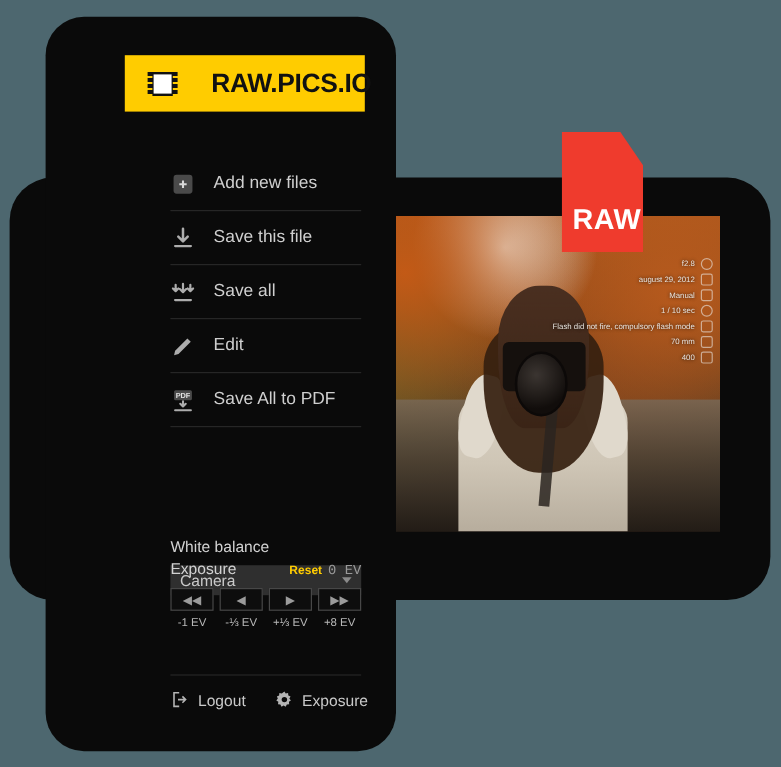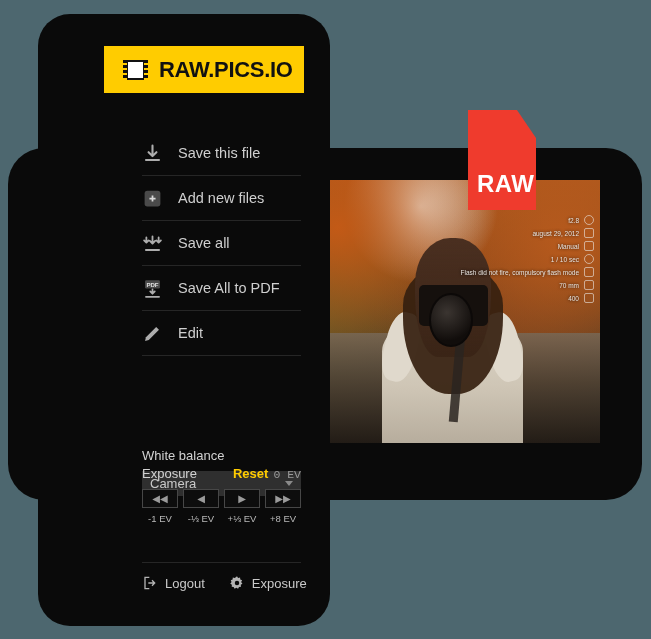--- a/index.html
+++ b/index.html
@@ -326,21 +326,21 @@
   }
   .logo-bar {
     position: absolute;
     left: 66px;
     top: 32px;
     width: 200px;
     height: 47px;
     background: #fc0;
     display: flex;
     align-items: center;
-    gap: 11px;
+    gap: 28px;
     padding-left: 19px;
     box-sizing: border-box;
   }
   .film-icon {
     width: 25px; height: 20px;
     position: relative;
     flex: none;
   }
   .film-icon .fi-body {
     position: absolute;
@@ -431,21 +431,21 @@
     width: 159px;
   }
   .exp-head {
     display: flex;
     align-items: baseline;
     justify-content: space-between;
     margin-bottom: 8px;
   }
   .exp-title { font-size: 13px; color: #d2d2d2; }
   .exp-right { display: flex; align-items: baseline; gap: 5px; }
-  .exp-reset { font-size: 13px; color: #fc0; font-weight: bold; cursor: pointer; }
+  .exp-reset { font-size: 10px; color: #fc0; font-weight: bold; cursor: pointer; }
   .exp-value { font-size: 11.5px; color: #9a9a9a; font-family: Liberation Mono, monospace; }
   .exp-btns { display: flex; gap: 5px; }
   .exp-btn {
     width: 36px; height: 19px;
     border: 1px solid #474747;
     box-sizing: border-box;
     display: flex;
     align-items: center;
     justify-content: center;
     color: #9b9b9b;
@@ -633,63 +633,63 @@
         <span class="fi-l"></span>
         <span class="fi-r"></span>
     </span>
     <span class="logo-text">RAW.PICS.IO</span>
   </div>
 
   <div class="menu">
     <div class="menu-item">
       <span class="m-icon">
           <svg viewBox="0 0 24 24">
+            <rect x="3" y="3" width="18" height="18" rx="3" fill="#4a4a4a"></rect>
+            <path d="M12 8.5v7M8.5 12h7" stroke="#d8d8d8" stroke-width="2" fill="none"></path>
+          </svg>
+        </span>
+      <span class="m-label">Add new files</span>
+    </div>
+    <div class="menu-item">
+      <span class="m-icon">
+          <svg viewBox="0 0 24 24">
             <path d="M12 3v9.5M7.5 10.5L12 15l4.5-4.5" fill="none" stroke="currentColor" stroke-width="2.4" stroke-linecap="round" stroke-linejoin="round"></path>
             <path d="M4.5 19.5h15" stroke="currentColor" stroke-width="2.2" stroke-linecap="round"></path>
           </svg>
         </span>
       <span class="m-label">Save this file</span>
-    </div>
-    <div class="menu-item">
-      <span class="m-icon">
-          <svg viewBox="0 0 24 24">
-            <rect x="3" y="3" width="18" height="18" rx="3" fill="#4a4a4a"></rect>
-            <path d="M12 8.5v7M8.5 12h7" stroke="#d8d8d8" stroke-width="2" fill="none"></path>
-          </svg>
-        </span>
-      <span class="m-label">Add new files</span>
     </div>
     <div class="menu-item">
       <span class="m-icon">
           <svg viewBox="0 0 24 24">
             <path d="M5 5v5M2.4 8.4L5 11l2.6-2.6M19 5v5M16.4 8.4L19 11l2.6-2.6M12 4v7M9 9l3 3 3-3" fill="none" stroke="currentColor" stroke-width="2.1" stroke-linecap="round" stroke-linejoin="round"></path>
             <path d="M4.5 19.5h15" stroke="currentColor" stroke-width="2.2" stroke-linecap="round"></path>
           </svg>
         </span>
       <span class="m-label">Save all</span>
+    </div>
+    <div class="menu-item">
+      <span class="m-icon">
+          <svg viewBox="0 0 24 24">
+            <path d="M3.5 20.5l1-4.2L16.2 4.6l3.2 3.2L7.7 19.5z" fill="currentColor"></path>
+          </svg>
+        </span>
+      <span class="m-label">Edit</span>
     </div>
     <div class="menu-item">
       <span class="m-icon">
           <svg viewBox="0 0 24 24">
             <rect x="3.5" y="2.5" width="17" height="9.5" rx="1.5" fill="#4a4a4a"></rect>
             <text x="12" y="10" font-size="7" font-family="Liberation Sans, sans-serif" fill="#e0e0e0" text-anchor="middle" font-weight="bold">PDF</text>
             <path d="M12 13v4.5M9.4 15.4L12 18l2.6-2.6" fill="none" stroke="currentColor" stroke-width="2" stroke-linecap="round" stroke-linejoin="round"></path>
             <path d="M4.5 21.5h15" stroke="currentColor" stroke-width="2" stroke-linecap="round"></path>
           </svg>
         </span>
       <span class="m-label">Save All to PDF</span>
     </div>
-    <div class="menu-item">
-      <span class="m-icon">
-          <svg viewBox="0 0 24 24">
-            <path d="M3.5 20.5l1-4.2L16.2 4.6l3.2 3.2L7.7 19.5z" fill="currentColor"></path>
-          </svg>
-        </span>
-      <span class="m-label">Edit</span>
-    </div>
   </div>
 
   <div class="wb-section">
     <div class="wb-label">White balance</div>
     <div class="wb-select">
       <span class="wb-val">Camera</span>
       <span class="wb-caret"></span>
     </div>
   </div>
 

